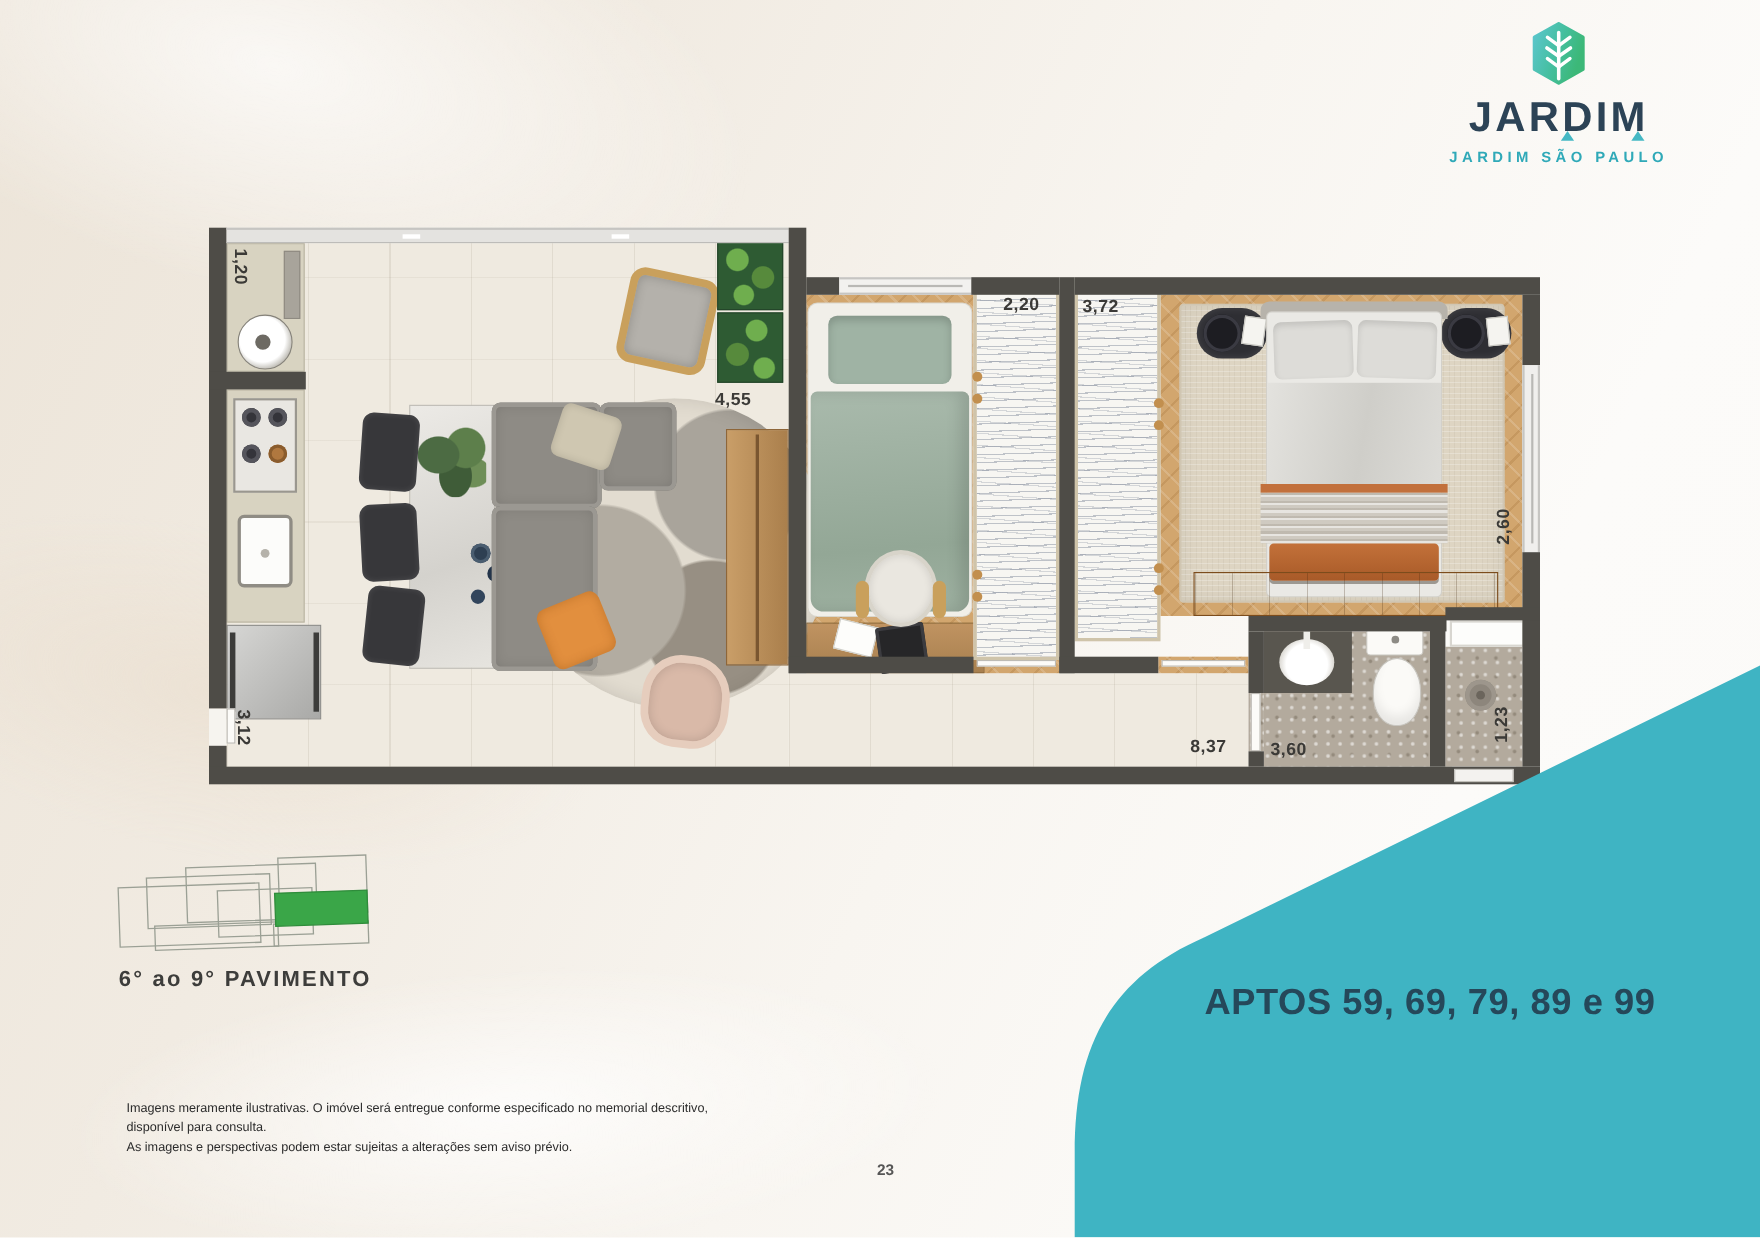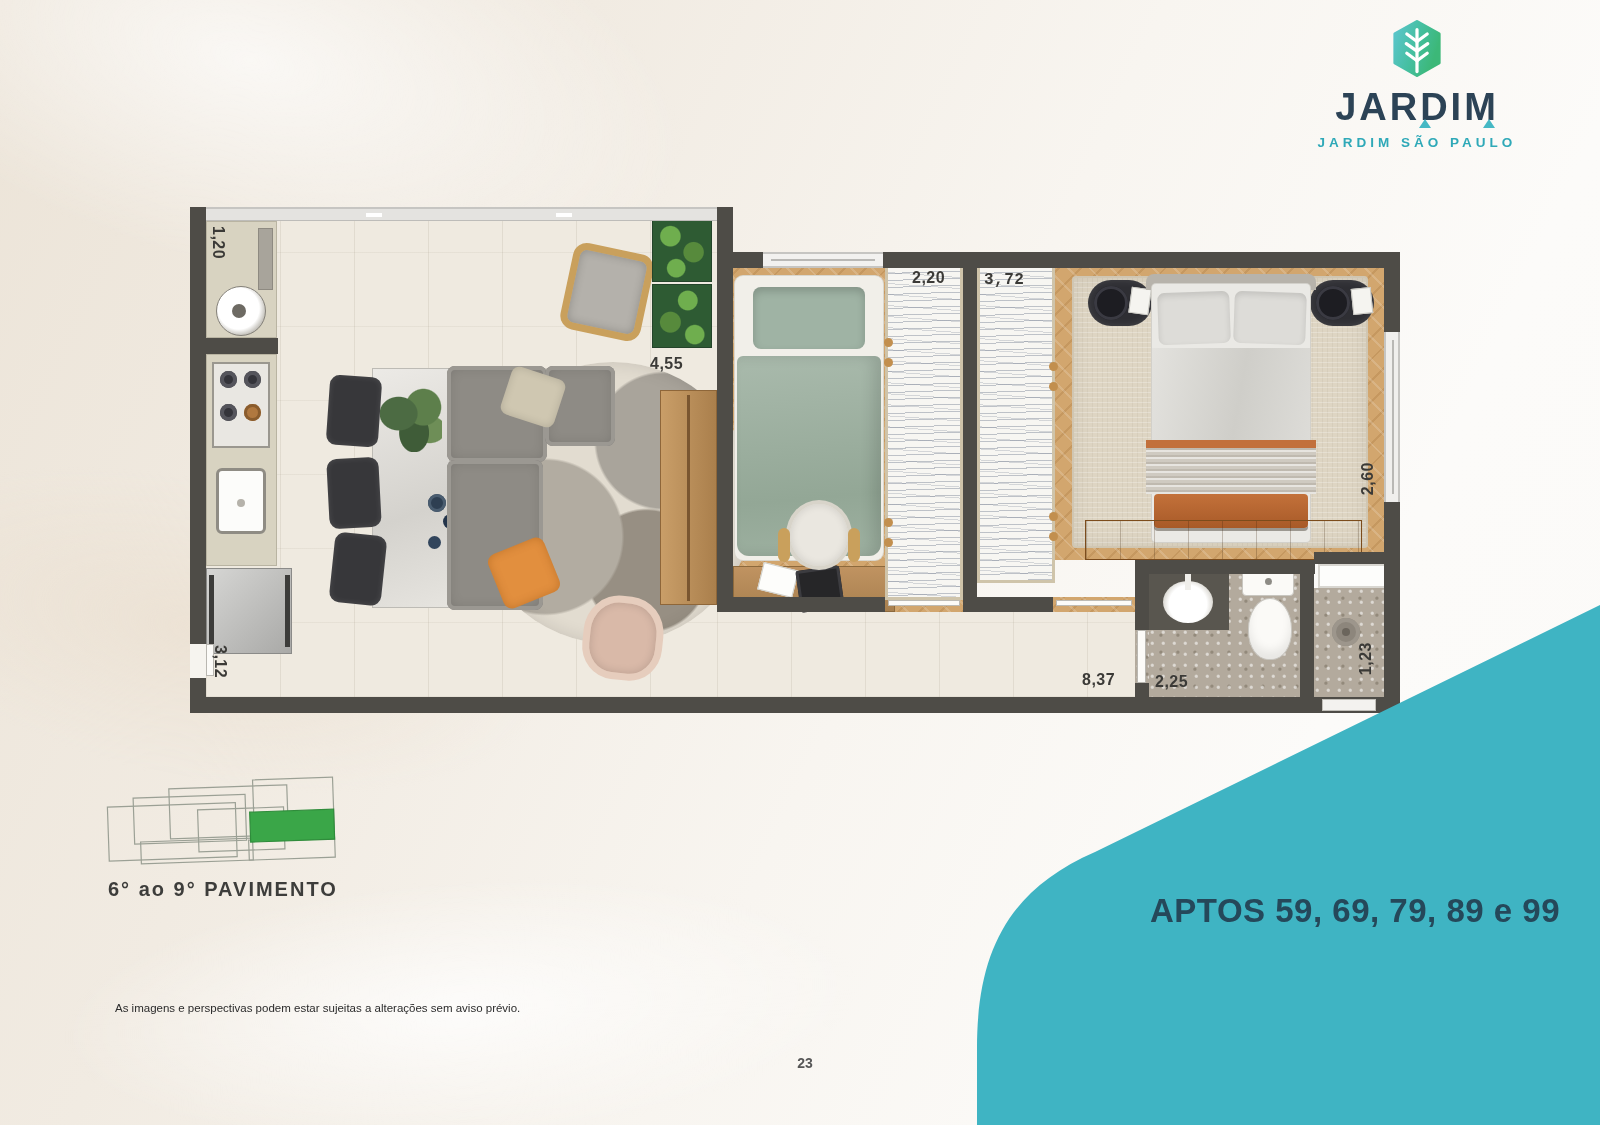--- a/index.html
+++ b/index.html
@@ -232,24 +232,24 @@
   <div class="a wall" style="left:1135px;top:683px;width:14px;height:14px;"></div>
   <div class="a wall" style="left:1300px;top:560px;width:14px;height:137px;"></div>
   <div class="a wall" style="left:1314px;top:552px;width:86px;height:12px;"></div>
   <div class="a wall" style="left:190px;top:697px;width:1210px;height:16px;"></div>
   <div class="a" style="left:1322px;top:699px;width:54px;height:12px;background:#f3f2ef;border:1px solid #c2c0ba;box-sizing:border-box;"></div>
 
   <span class="a dim dimv-l" style="left:210px;top:226px;">1,20</span>
   <span class="a dim dimv-l" style="left:212px;top:645px;">3,12</span>
   <span class="a dim" style="left:650px;top:356px;">4,55</span>
   <span class="a dim" style="left:912px;top:270px;">2,20</span>
-  <span class="a dim" style="left:984px;top:272px;font-family:Liberation Mono, monospace;">3,72</span>
+  <span class="a dim" style="left:984px;top:272px;">3,72</span>
   <span class="a dim dimv-r" style="left:1360px;top:462px;">2,60</span>
   <span class="a dim" style="left:1082px;top:672px;">8,37</span>
-  <span class="a dim" style="left:1155px;top:674px;">2,25</span>
+  <span class="a dim" style="left:1155px;top:674px;">3,60</span>
   <span class="a dim dimv-r" style="left:1358px;top:642px;">1,23</span>
 </div>
 
 <div class="a" style="left:1307px;top:20px;width:220px;text-align:center;">
   <svg width="54" height="58" viewBox="0 0 100 108" style="display:block;margin:0 auto;">
     <defs>
       <linearGradient id="hexg" x1="0" y1="0" x2="1" y2="0.4">
         <stop offset="0" stop-color="#5cc6cf"></stop>
         <stop offset="0.55" stop-color="#45bfa0"></stop>
         <stop offset="1" stop-color="#3cb878"></stop>
@@ -270,36 +270,37 @@
     <span class="brand">JARDIM</span>
     <span class="tri" style="left:51%;bottom:1px;"></span>
     <span class="tri" style="left:80%;bottom:1px;"></span>
   </div>
   <div class="brandsub" style="margin-top:6px;">JARDIM SÃO PAULO</div>
 </div>
 
 <svg class="a ni" width="1600" height="1125" viewBox="0 0 1600 1125" style="left:0;top:0;">
   <path d="M977 1125 L977 1048 C977 952 1008 890 1095 852 L1600 605 L1600 1125 Z" fill="#3fb4c3"></path>
 </svg>
-<div class="a" style="left:1040px;top:892px;width:520px;text-align:right;">
+<div class="a" style="left:1040px;top:892px;width:520px;text-align:center;">
   <div class="unit1">APTOS 59, 69, 79, 89 e 99</div>
 </div>
 
 <div class="a" style="left:100px;top:775px;width:260px;">
   <svg width="250" height="95" viewBox="0 0 250 95" style="transform:rotate(-2deg);">
     <g fill="none" stroke="#9ba095" stroke-width="1.2">
       <rect x="8" y="28" width="128" height="54"></rect>
       <rect x="34" y="20" width="112" height="46"></rect>
       <rect x="70" y="12" width="118" height="50"></rect>
       <rect x="98" y="34" width="86" height="42"></rect>
       <rect x="154" y="6" width="80" height="52"></rect>
       <rect x="40" y="64" width="112" height="22"></rect>
       <rect x="148" y="66" width="86" height="20"></rect>
     </g>
     <rect x="150" y="38" width="84" height="30" fill="#3aa648" stroke="#2f8c3b" stroke-width="1.2"></rect>
   </svg>
   <div class="keylabel" style="margin-top:4px;margin-left:8px;">6° ao 9° PAVIMENTO</div>
 </div>
 
 <div class="a disc" style="left:115px;top:1000px;width:540px;">
+  <div>Imagens meramente ilustrativas. O imóvel será entregue conforme especificado no memorial descritivo, disponível para consulta.</div>
   <div>As imagens e perspectivas podem estar sujeitas a alterações sem aviso prévio.</div>
 </div>
 <div class="a pagenum" style="left:780px;top:1055px;width:50px;text-align:center;">23</div>
 
 </body></html>

